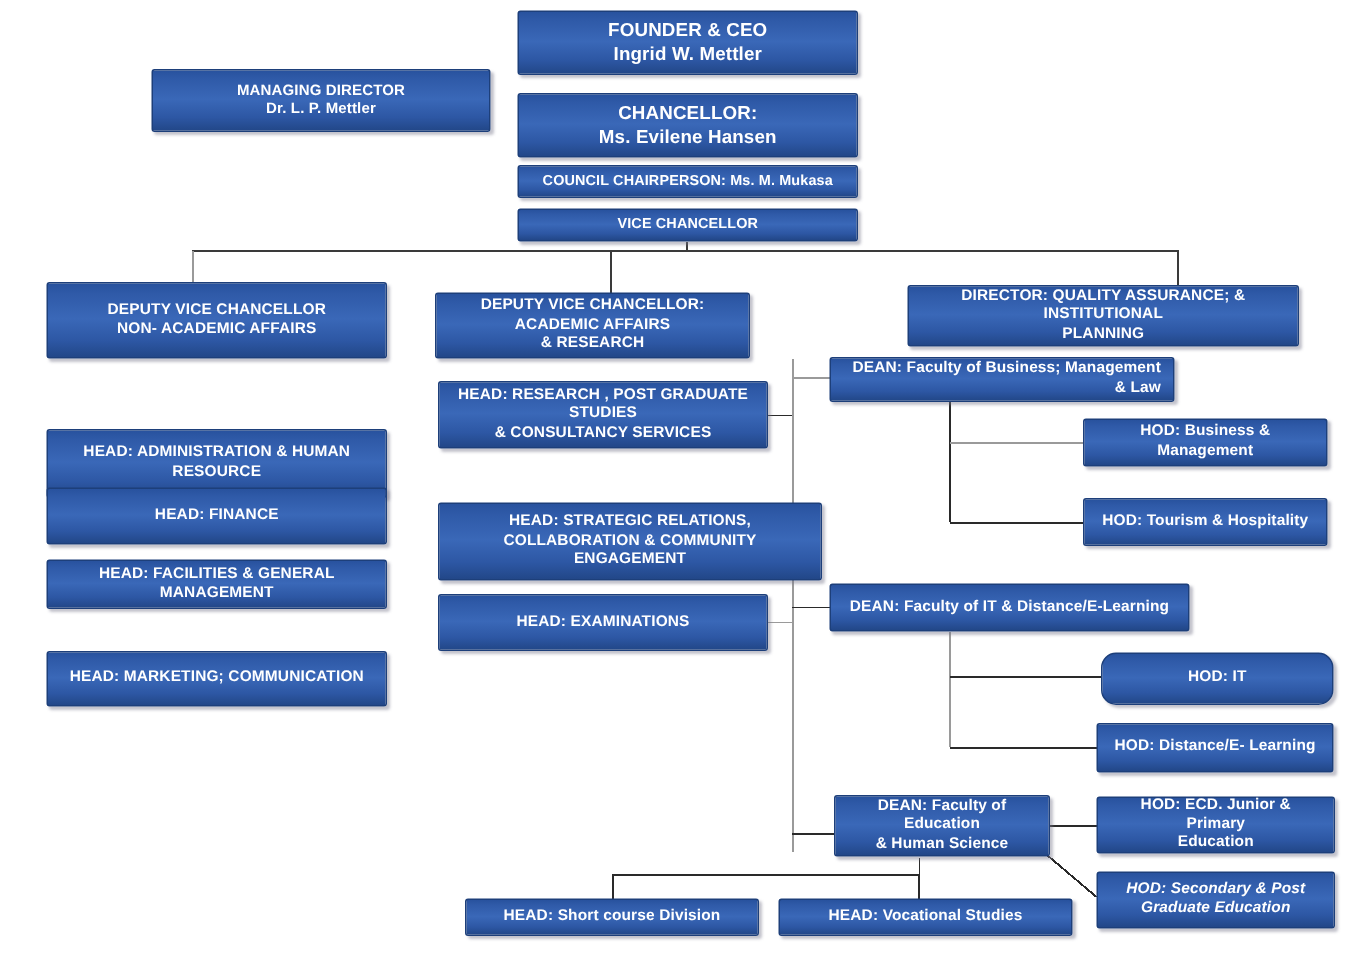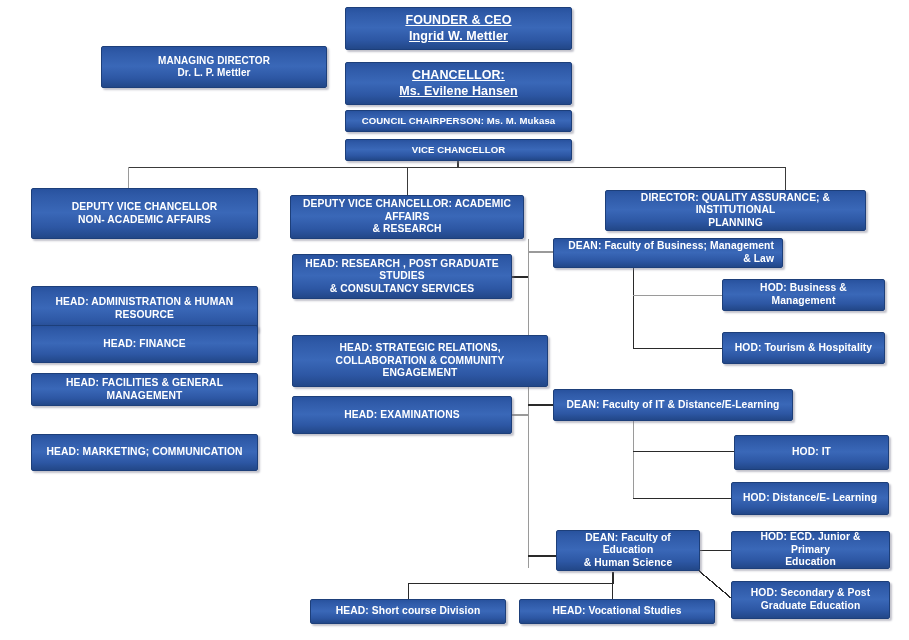--- a/index.html
+++ b/index.html
@@ -34,21 +34,21 @@
         #28529e 0%,
         #2f5aa8 14%,
         #3a68b8 48%,
         #2d57a4 78%,
         #224788 100%);
     box-shadow:2px 2px 2px rgba(120,120,140,0.45);
     letter-spacing:0.1px;
     white-space:pre-line;
   }
   .node span{display:block;width:100%;}
-  .fs12{font-size:12.5px;text-decoration:underline;}
+  .fs12{font-size:12.5px;}
   .fs11{font-size:10px;}
   .fs10{font-size:10.3px;}
   .fs95{font-size:9.6px;}
 </style>
 </head>
 <body>
 
 <div id="chart">
   <svg id="links" width="909" height="640" viewBox="0 0 909 640">
       <path d="M 458 161 L 458 167" stroke="#3a3a3a" stroke-width="1.3" fill="none" shape-rendering="crispEdges"></path>
@@ -80,43 +80,43 @@
       <div class="node fs12" style="left: 345px; top: 7px; width: 227px; height: 43px;"><span>FOUNDER &amp; CEO
 Ingrid W. Mettler</span></div>
       <div class="node fs11" style="left: 101px; top: 46px; width: 226px; height: 42px;"><span>MANAGING DIRECTOR
 Dr. L. P. Mettler</span></div>
       <div class="node fs12" style="left: 345px; top: 62px; width: 227px; height: 43px;"><span>CHANCELLOR:
 Ms. Evilene Hansen</span></div>
       <div class="node fs95" style="left: 345px; top: 110px; width: 227px; height: 22px;"><span>COUNCIL CHAIRPERSON: Ms. M. Mukasa</span></div>
       <div class="node fs95" style="left: 345px; top: 139px; width: 227px; height: 22px;"><span>VICE CHANCELLOR</span></div>
       <div class="node fs10" style="left: 31px; top: 188px; width: 227px; height: 51px;"><span>DEPUTY VICE CHANCELLOR
 NON- ACADEMIC AFFAIRS</span></div>
-      <div class="node fs10" style="left: 290px; top: 195px; width: 234px; height: 44px; justify-content: center;"><span>DEPUTY VICE CHANCELLOR: ACADEMIC AFFAIRS
+      <div class="node fs10" style="left: 290px; top: 195px; width: 210px; height: 44px; justify-content: center;"><span>DEPUTY VICE CHANCELLOR: ACADEMIC AFFAIRS
 &amp; RESEARCH</span></div>
       <div class="node fs10" style="left: 605px; top: 190px; width: 261px; height: 41px;"><span>DIRECTOR: QUALITY ASSURANCE; &amp; INSTITUTIONAL
 PLANNING</span></div>
       <div class="node fs10" style="left: 31px; top: 257px; width: 227px; height: 46px; margin-top: 29px;"><span>HEAD: ADMINISTRATION  &amp; HUMAN
 RESOURCE</span></div>
       <div class="node fs10" style="left: 292px; top: 254px; width: 220px; height: 45px;"><span>HEAD: RESEARCH , POST GRADUATE STUDIES
 &amp; CONSULTANCY SERVICES</span></div>
       <div class="node fs10" style="left: 553px; top: 238px; width: 230px; height: 30px; text-align: right;"><span>DEAN: Faculty of Business; Management &amp; Law</span></div>
       <div class="node fs10" style="left: 722px; top: 279px; width: 163px; height: 32px;"><span>HOD: Business &amp; Management</span></div>
       <div class="node fs10" style="left: 31px; top: 325px; width: 227px; height: 38px;"><span>HEAD: FINANCE</span></div>
       <div class="node fs10" style="left: 292px; top: 335px; width: 256px; height: 52px; justify-content: flex-end;"><span>HEAD: STRATEGIC RELATIONS,
 COLLABORATION &amp; COMMUNITY
 ENGAGEMENT</span></div>
       <div class="node fs10" style="left: 722px; top: 332px; width: 163px; height: 32px;"><span>HOD: Tourism &amp; Hospitality</span></div>
       <div class="node fs10" style="left: 31px; top: 373px; width: 227px; height: 33px;"><span>HEAD: FACILITIES &amp; GENERAL MANAGEMENT</span></div>
       <div class="node fs10" style="left: 292px; top: 396px; width: 220px; height: 38px;"><span>HEAD: EXAMINATIONS</span></div>
       <div class="node fs10" style="left: 553px; top: 389px; width: 240px; height: 32px;"><span>DEAN: Faculty of IT &amp; Distance/E-Learning</span></div>
       <div class="node fs10" style="left: 31px; top: 434px; width: 227px; height: 37px;"><span>HEAD: MARKETING; COMMUNICATION</span></div>
-      <div class="node fs10" style="left: 734px; top: 435px; width: 155px; height: 35px;"><span>HOD: IT</span></div>
+      <div class="node fs10" style="left: 734px; top: 435px; width: 155px; height: 35px; border-radius: 10px;"><span>HOD: IT</span></div>
       <div class="node fs10" style="left: 731px; top: 482px; width: 158px; height: 33px;"><span>HOD: Distance/E- Learning</span></div>
       <div class="node fs10" style="left: 556px; top: 530px; width: 144px; height: 41px;"><span>DEAN: Faculty of Education
 &amp; Human Science</span></div>
       <div class="node fs10" style="left: 731px; top: 531px; width: 159px; height: 38px;"><span>HOD:  ECD. Junior &amp; Primary
 Education</span></div>
-      <div class="node fs10" style="left: 731px; top: 581px; width: 159px; height: 38px;"><span>HOD:  Secondary &amp; Post
+      <div class="node fs10" style="left: 731px; top: 581px; width: 159px; height: 38px; font-style: italic;"><span>HOD:  Secondary &amp; Post
 Graduate Education</span></div>
       <div class="node fs10" style="left: 310px; top: 599px; width: 196px; height: 25px;"><span>HEAD: Short course Division</span></div>
       <div class="node fs10" style="left: 519px; top: 599px; width: 196px; height: 25px;"><span>HEAD: Vocational Studies</span></div>
     </div>
 </div>
 
 </body></html>

